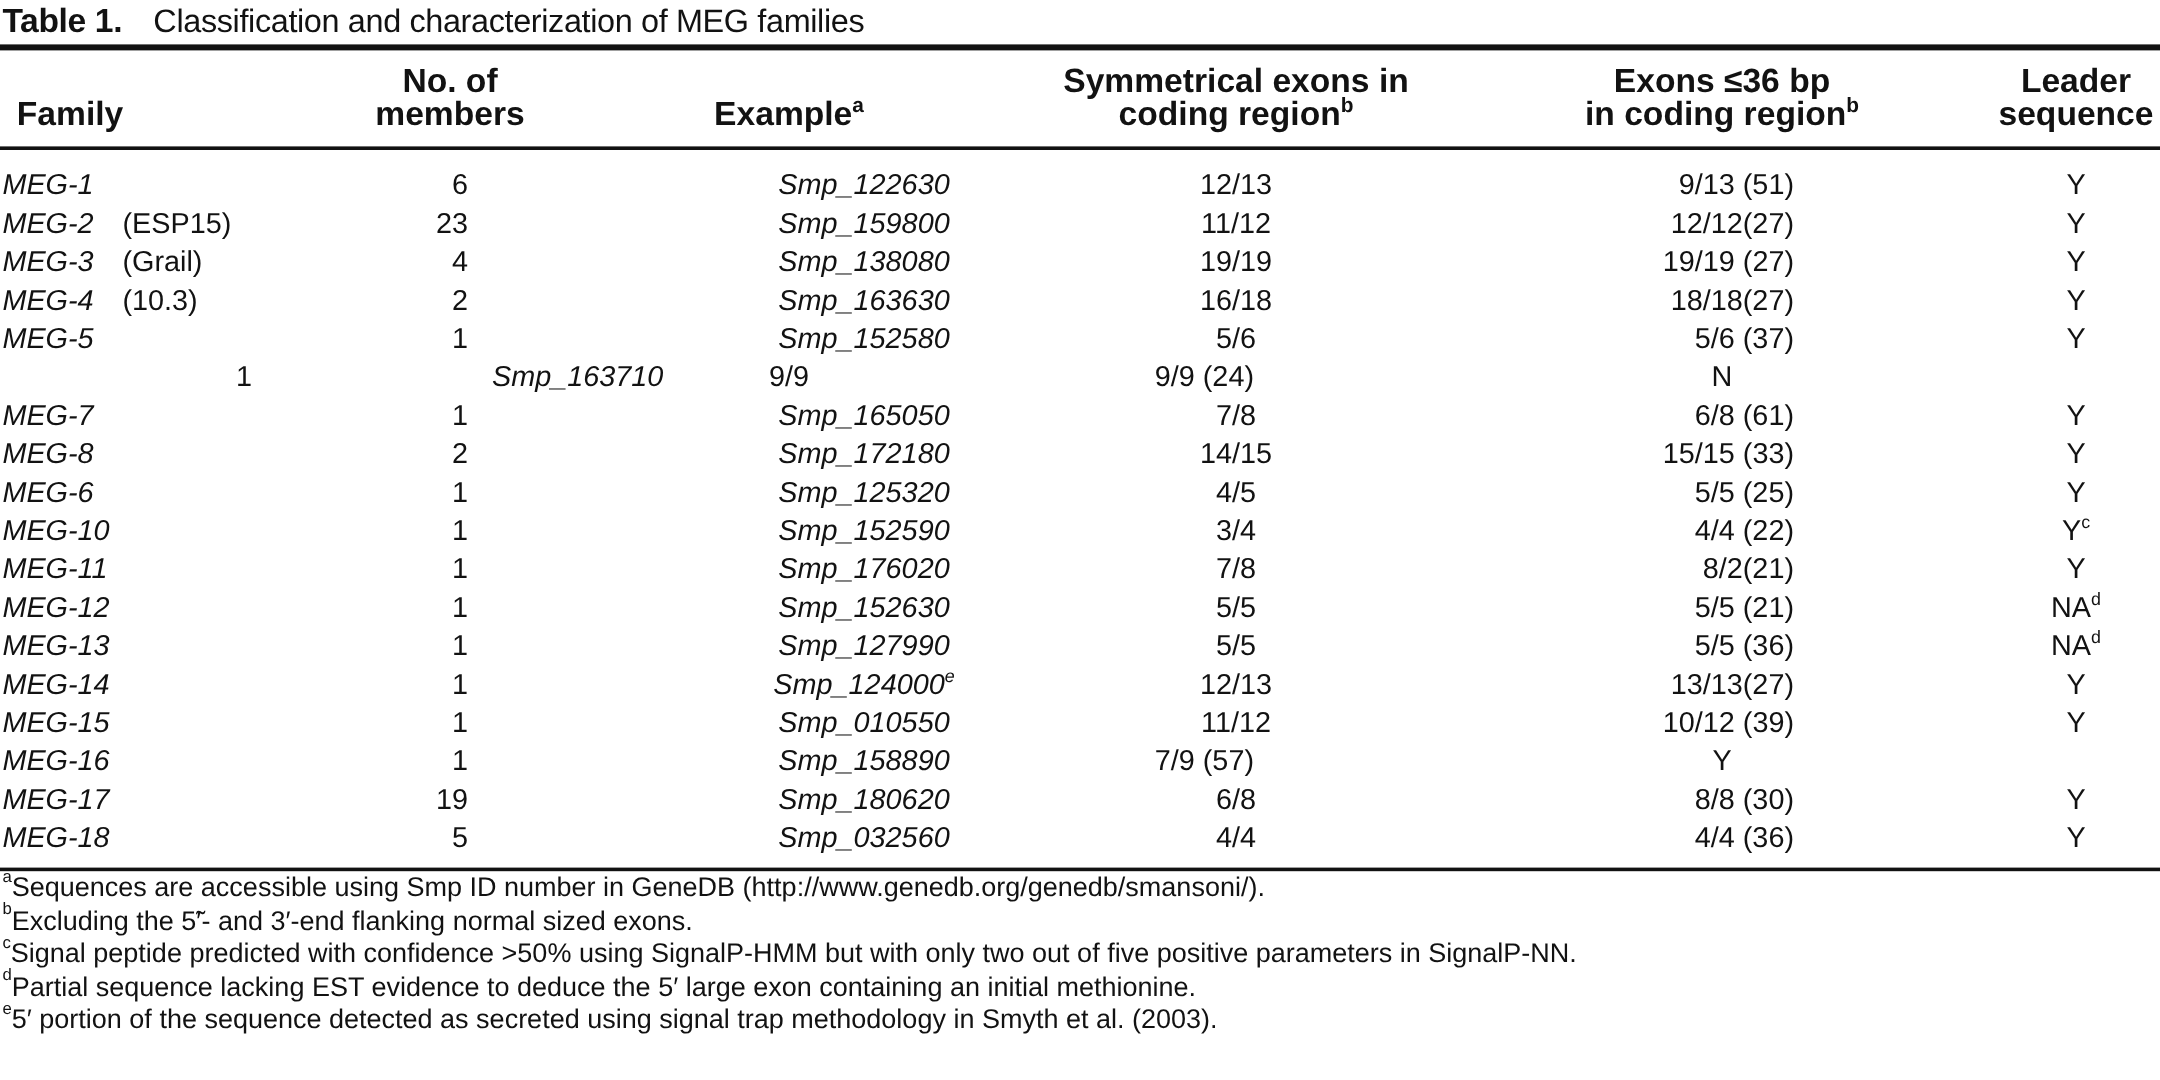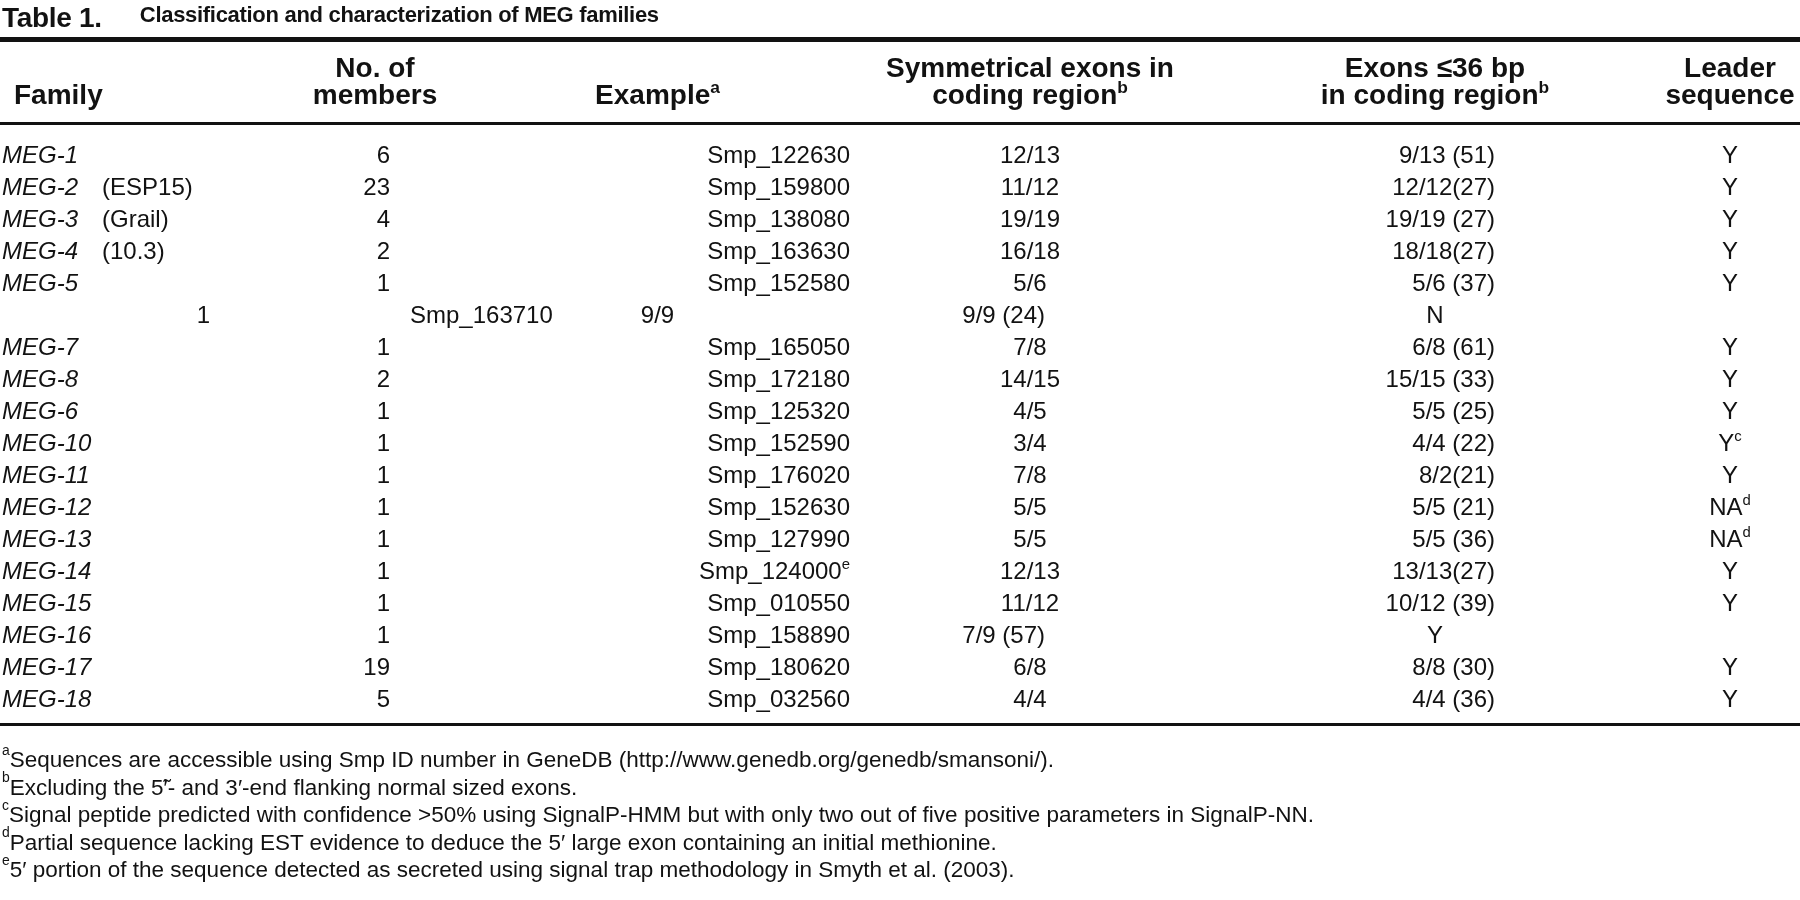--- a/index.html
+++ b/index.html
@@ -6,23 +6,23 @@
   body {
     width: 1800px; height: 900px;
     background: #ffffff;
     color: #121212;
     font-family: "Liberation Sans", sans-serif;
     -webkit-font-smoothing: antialiased;
   }
   .page { width: 1800px; height: 900px; box-sizing: border-box; padding-top: 2px; overflow: hidden; }
 
   
-  .title-row { display: flex; align-items: flex-start; gap: 38px; height: 32px; padding-left: 2px; }
+  .title-row { display: flex; align-items: flex-end; gap: 26px; height: 32px; padding-left: 2px; }
   .title-label { font-size: 28px; font-weight: 700; letter-spacing: -0.3px; }
-  .title-text  { font-size: 22px; font-weight: 700; letter-spacing: -0.3px; }
+  .title-text  { font-size: 27px; font-weight: 400; letter-spacing: -0.3px; }
 
   
   .rule { background: #121212; width: 1800px; }
   .rule-top    { height: 5px; margin-top: 3px; }
   .rule-mid    { height: 3px; }
   .rule-bottom { height: 3px; }
 
   
   .grid { display: grid; grid-template-columns: 285px 180px 385px 360px 450px 140px; }
 
@@ -34,27 +34,27 @@
 
   
   .tbody { padding-top: 14px; padding-bottom: 8px; }
   .tr { height: 32px; align-items: center; }
   .td { font-size: 24px; line-height: 32px; white-space: nowrap; }
   .td.col-0 { padding-left: 2px; }
   .family-name { font-style: italic; }
   .family-note { font-style: normal; margin-left: 24px; }
   .family-note:empty { margin-left: 0; }
   .td.col-1 { text-align: right; padding-right: 75px; }
-  .td.col-2 { text-align: right; padding-left: 125px; }
+  .td.col-2 { text-align: center; padding-left: 125px; font-style: italic; }
   .td.col-3 { text-align: center; }
   .td.col-4 { text-align: right; padding-right: 165px; }
   .td.col-5 { text-align: center; }
 
   
-  .footnotes { margin-top: 20px; padding-left: 2px; }
+  .footnotes { padding-left: 2px; }
   .footnote { font-size: 22.5px; line-height: 27.5px; white-space: nowrap; }
   .footnote sup { top: -4px; }
 </style>
 </head>
 <body>
 
 <div class="page">
 
   <div class="title-row">
     <span class="title-label">Table 1.</span>

